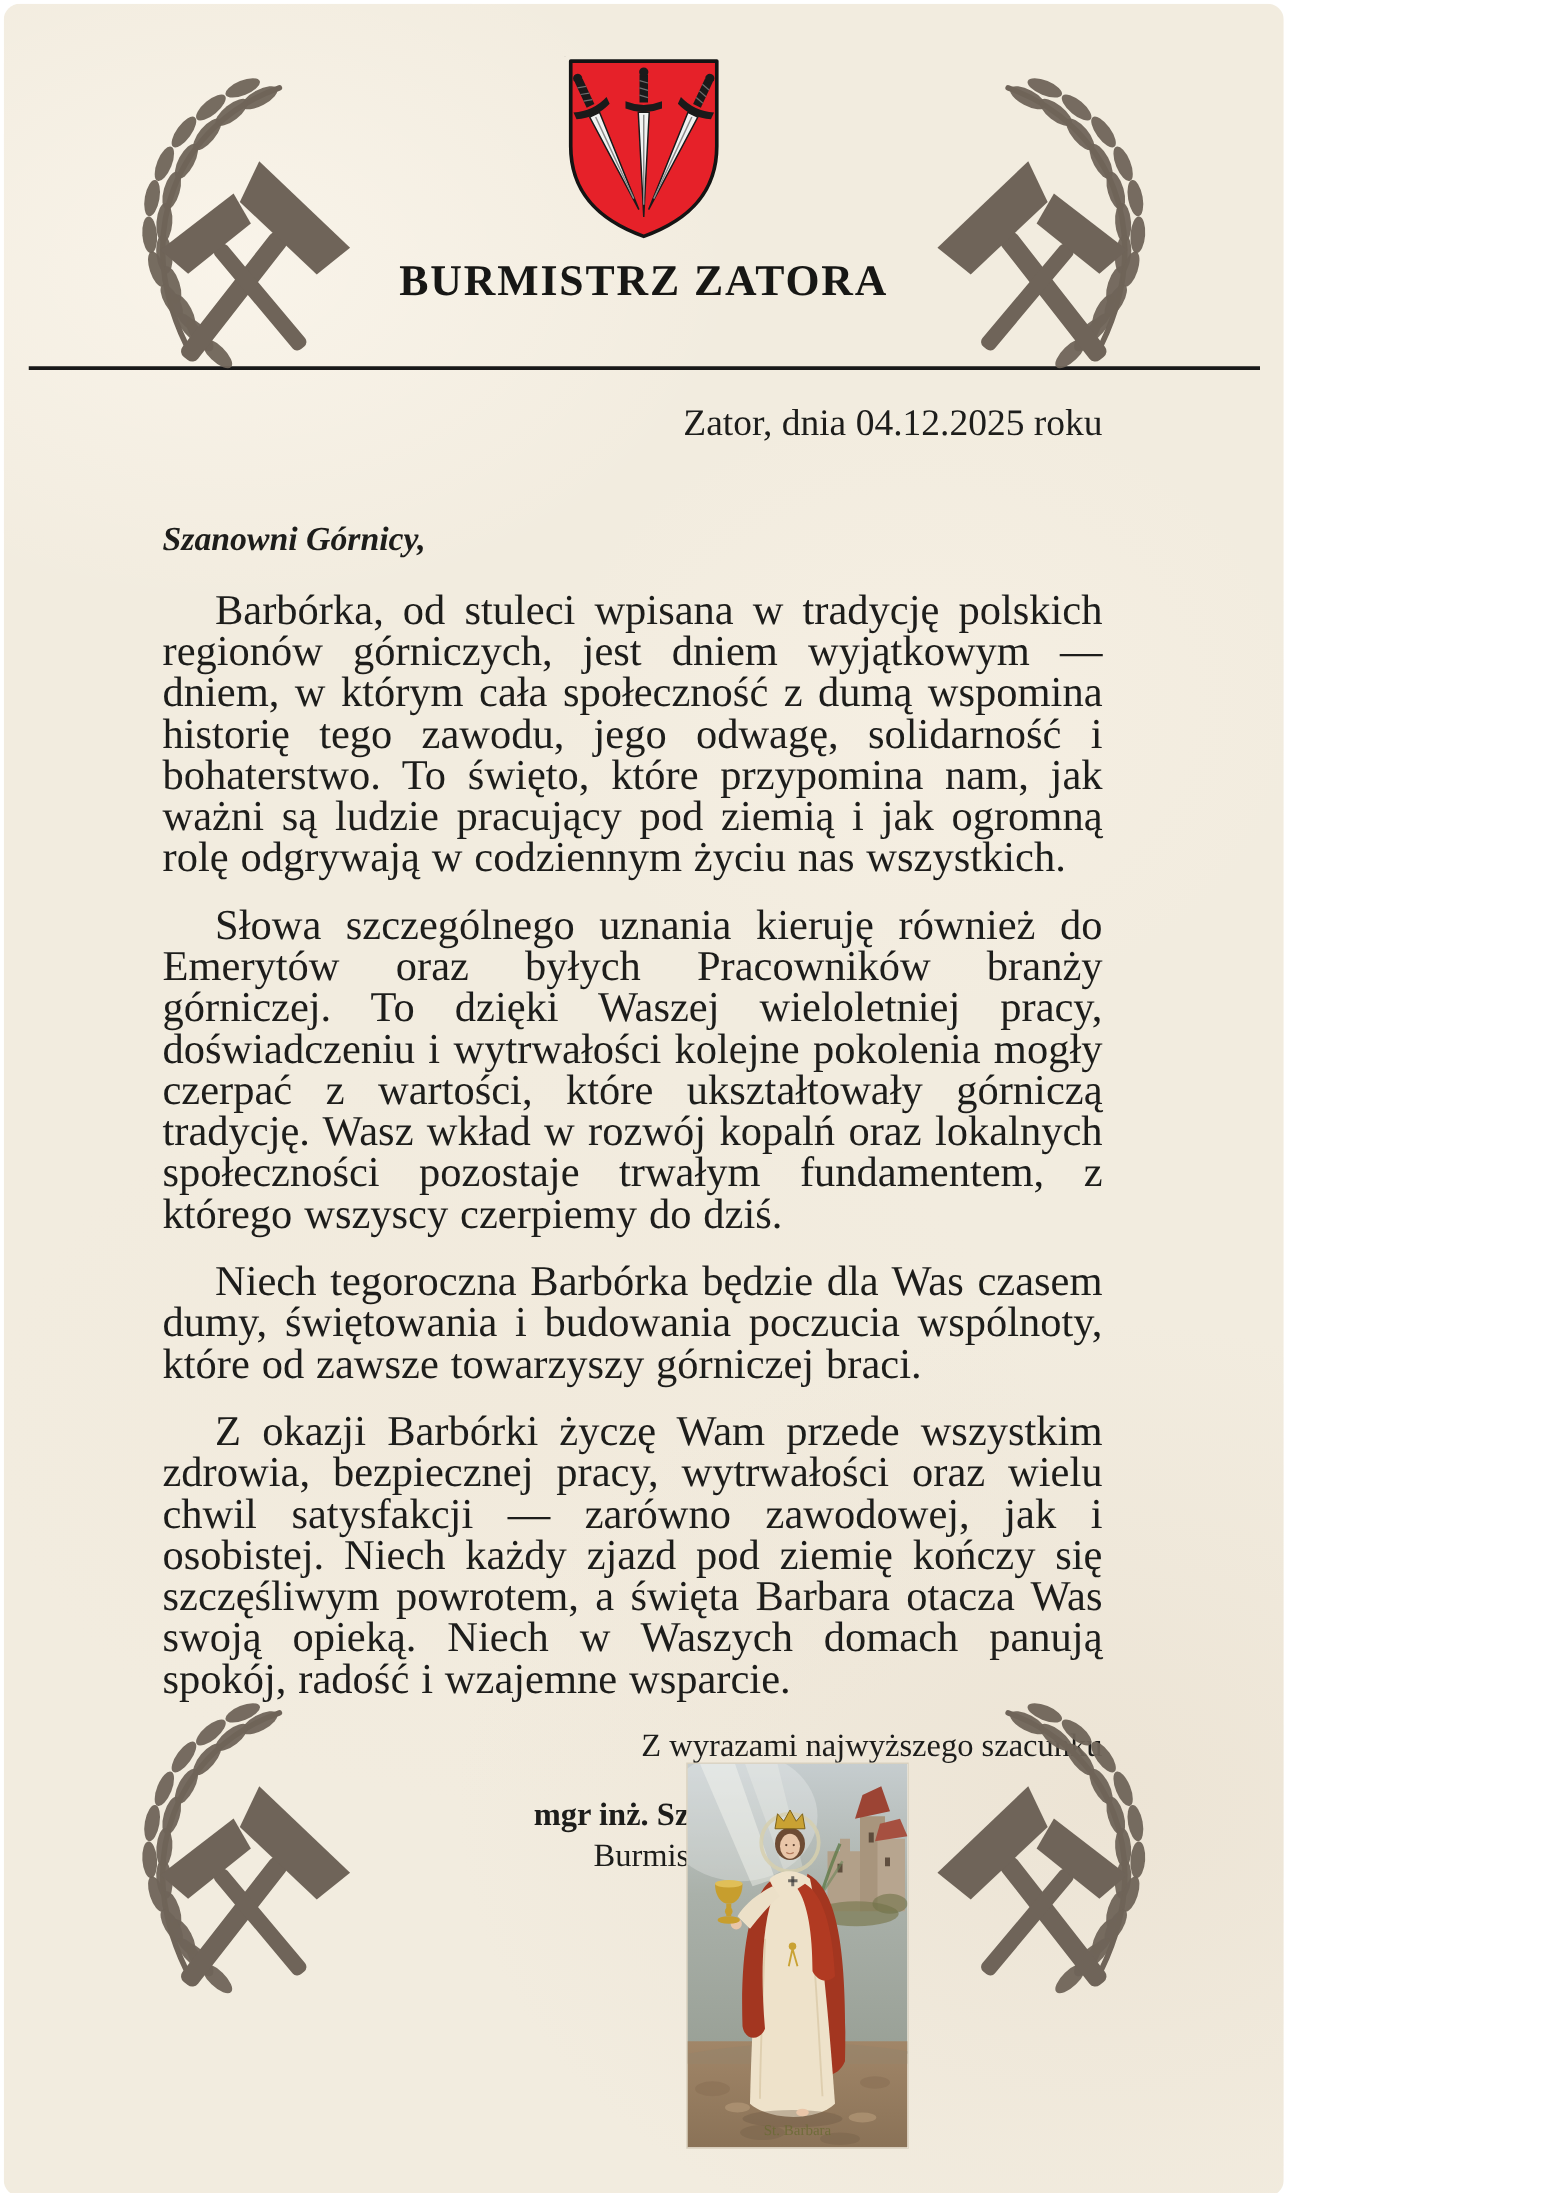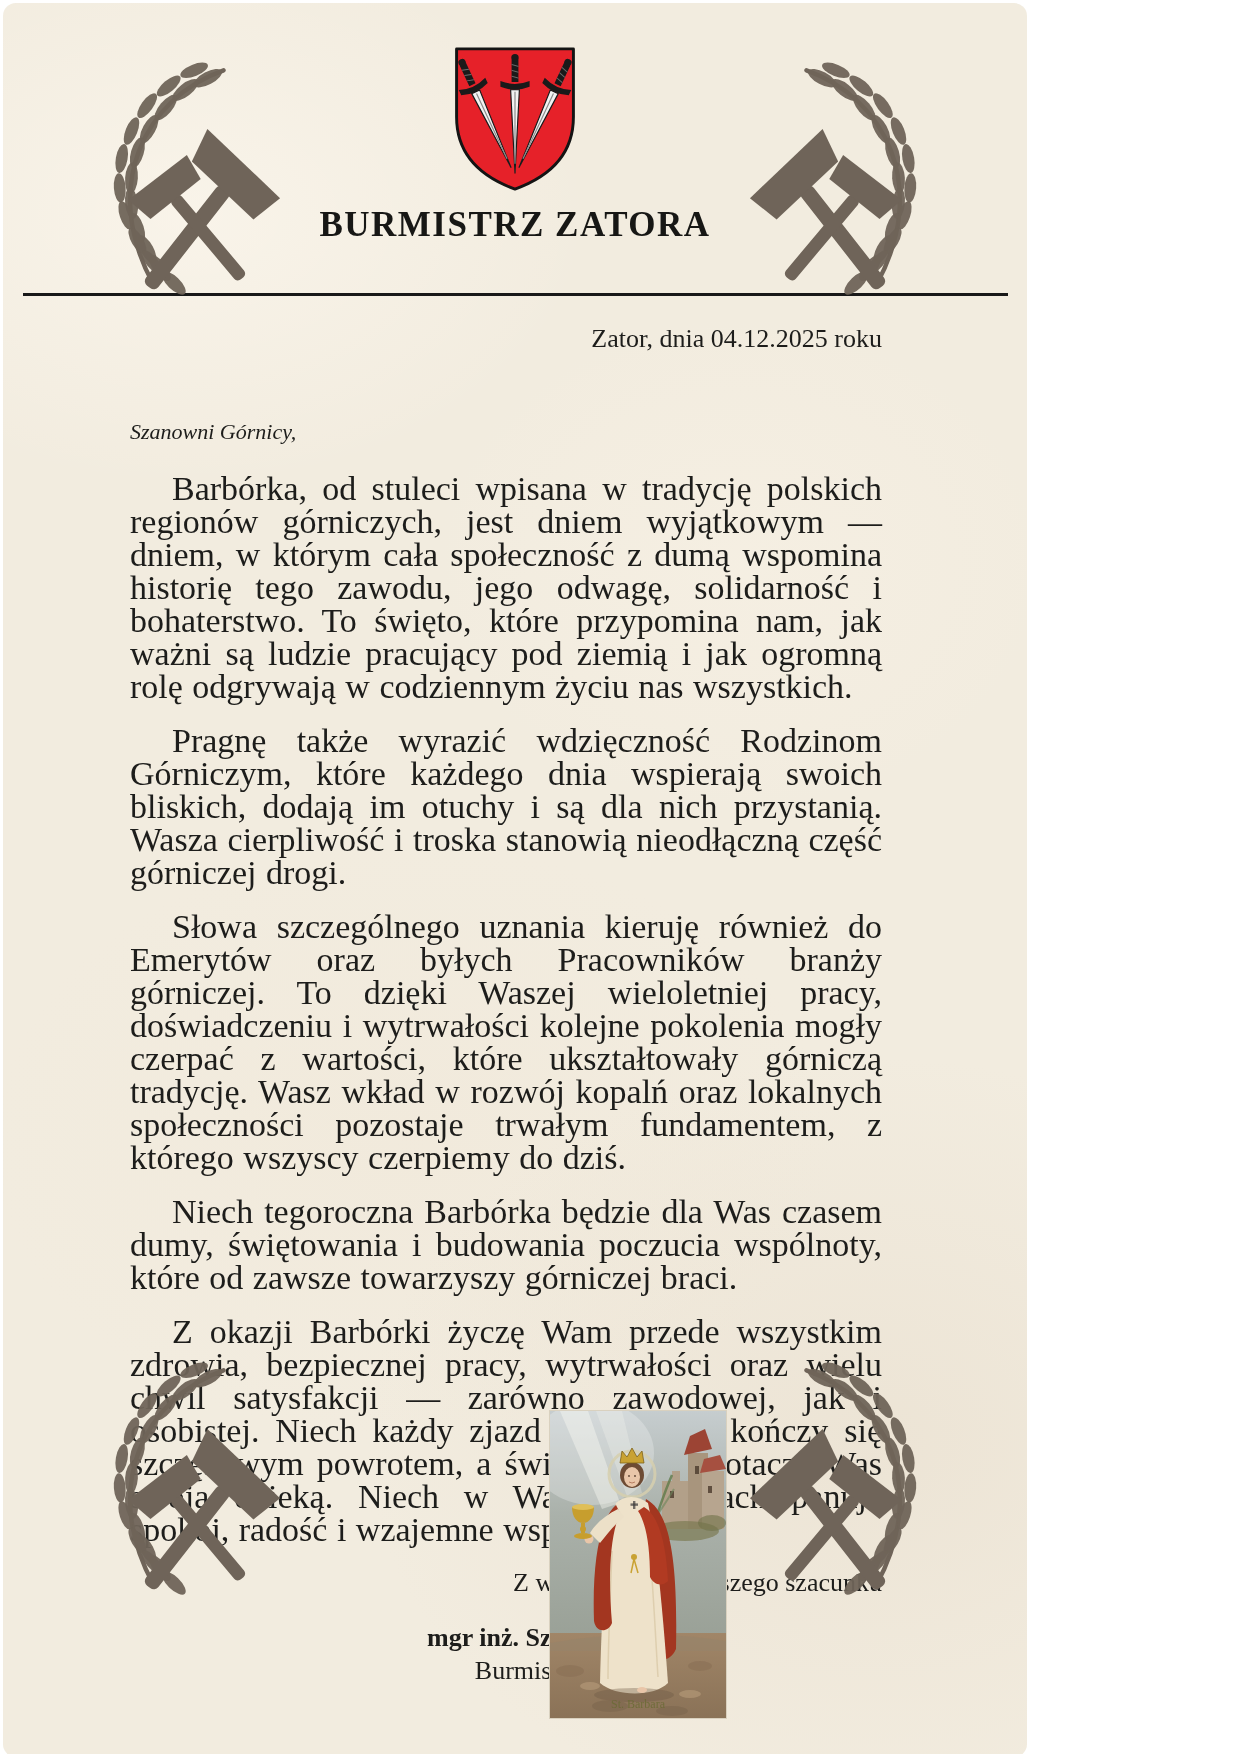--- a/index.html
+++ b/index.html
@@ -28,22 +28,22 @@
   .header { padding-top:42px; text-align:center; }
   .shield-wrap { width:128px; height:148px; margin:0 auto; }
   .page-title {
     margin-top:10px;
     font-size:35px; font-weight:bold; letter-spacing:1.5px;
     line-height:44px; color:#171715;
   }
   .rule { width:985px; height:3px; background:#191919; margin:46px auto 0 auto; }
 
   .content { padding:0 145px 0 127px; }
-  .date-line { margin-top:26px; text-align:right; font-size:26px; line-height:33px; }
-  .salutation { margin-top:60px; font-size:22px; font-weight:normal; font-style:italic; line-height:33px; }
+  .date-line { margin-top:26px; text-align:right; font-size:30px; line-height:33px; }
+  .salutation { margin-top:60px; font-size:27px; font-weight:bold; font-style:italic; line-height:33px; }
   .body p {
     margin:21px 0 0 0;
     font-size:34px; line-height:33px;
     text-align:justify; text-indent:42px;
     word-spacing:1px;
   }
   .body p:first-child { margin-top:24px; }
   .closing { margin-top:20px; text-align:right; font-size:26px; line-height:33px; }
   .signature { width:340px; margin:22px 148px 0 auto; text-align:center; font-size:26px; line-height:33px; }
   .signature .name { font-weight:bold; }
@@ -140,21 +140,20 @@
 
   <div class="content">
     <div class="date-line">Zator, dnia 04.12.2025 roku</div>
 
     <div class="salutation">
       <div>Szanowni Górnicy,</div>
     </div>
 
     <div class="body">
       <p>Barbórka, od stuleci wpisana w tradycję polskich regionów górniczych, jest dniem wyjątkowym — dniem, w którym cała społeczność z dumą wspomina historię tego zawodu, jego odwagę, solidarność i bohaterstwo. To święto, które przypomina nam, jak ważni są ludzie pracujący pod ziemią i jak ogromną rolę odgrywają w codziennym życiu nas wszystkich.</p>
-      <p>Pragnę także wyrazić wdzięczność Rodzinom Górniczym, które każdego dnia wspierają swoich bliskich, dodają im otuchy i są dla nich przystanią. Wasza cierpliwość i troska stanowią nieodłączną część górniczej drogi.</p>
       <p>Słowa szczególnego uznania kieruję również do Emerytów oraz byłych Pracowników branży górniczej. To dzięki Waszej wieloletniej pracy, doświadczeniu i wytrwałości kolejne pokolenia mogły czerpać z wartości, które ukształtowały górniczą tradycję. Wasz wkład w rozwój kopalń oraz lokalnych społeczności pozostaje trwałym fundamentem, z którego wszyscy czerpiemy do dziś.</p>
       <p>Niech tegoroczna Barbórka będzie dla Was czasem dumy, świętowania i budowania poczucia wspólnoty, które od zawsze towarzyszy górniczej braci.</p>
       <p>Z okazji Barbórki życzę Wam przede wszystkim zdrowia, bezpiecznej pracy, wytrwałości oraz wielu chwil satysfakcji — zarówno zawodowej, jak i osobistej. Niech każdy zjazd pod ziemię kończy się szczęśliwym powrotem, a święta Barbara otacza Was swoją opieką. Niech w Waszych domach panują spokój, radość i wzajemne wsparcie.</p>
     </div>
 
     <div class="closing">Z wyrazami najwyższego szacunku</div>
 
     <div class="signature">
       <div class="name">mgr inż. Szymon Matyja</div>
       <div class="role">Burmistrz Zatora</div>

